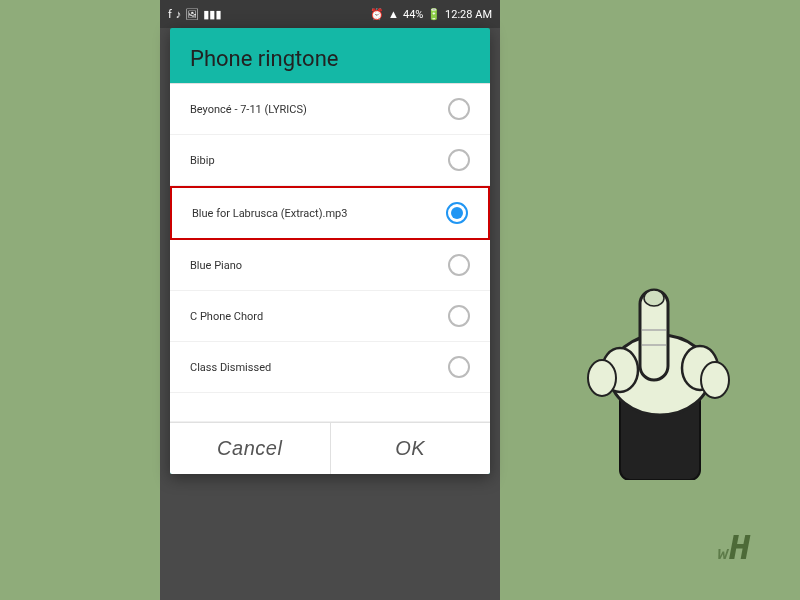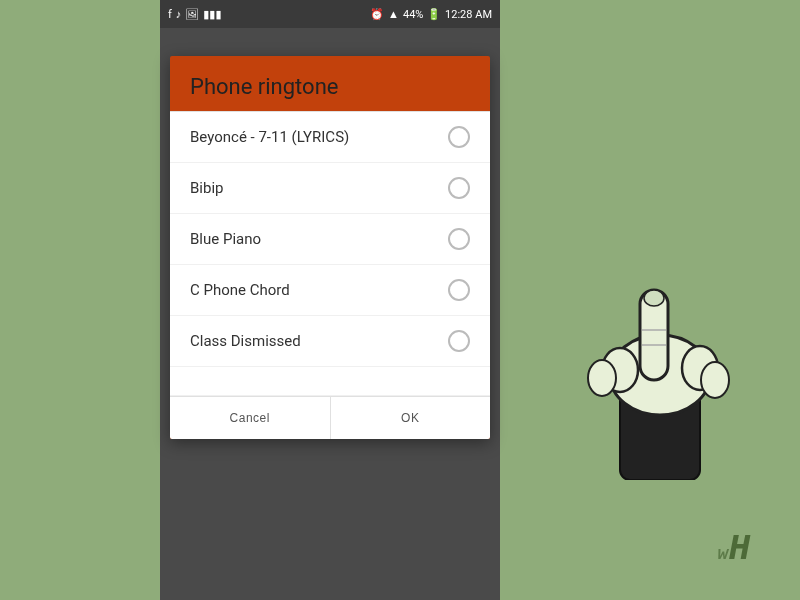--- a/index.html
+++ b/index.html
@@ -51,25 +51,24 @@
       gap: 4px;
       align-items: center;
     }
 
     
     .dialog {
       position: absolute;
       top: 28px;
       left: 170px;
       width: 320px;
-      background: #c2410c;
+      background: #14b8a6;
       border-radius: 2px;
       box-shadow: 0 4px 16px rgba(0,0,0,0.4);
       overflow: hidden;
-      margin-top: 28px;
     }
 
     .dialog-title {
       padding: 18px 20px 12px 20px;
       font-size: 22px;
       font-weight: 400;
       color: #222;
       border-bottom: 1px solid #e0e0e0;
     }
 
@@ -87,21 +86,21 @@
       cursor: pointer;
       background: white;
     }
 
     .ringtone-item.selected {
       border: 2px solid #cc0000;
       background: white;
     }
 
     .ringtone-name {
-      font-size: 15px;
+      font-size: 11px;
       color: #333;
     }
 
     
     .radio-btn {
       width: 22px;
       height: 22px;
       border-radius: 50%;
       border: 2px solid #bbb;
       background: white;
@@ -127,27 +126,28 @@
     
     .dialog-buttons {
       display: flex;
       border-top: 1px solid #e0e0e0;
     }
 
     .dialog-btn {
       flex: 1;
       padding: 14px;
       text-align: center;
-      font-size: 12px;
+      font-size: 20px;
       color: #555;
       cursor: pointer;
       background: white;
       border: none;
       font-weight: 400;
       letter-spacing: 0.5px;
+      font-style: italic;
     }
 
     .dialog-btn:first-child {
       border-right: 1px solid #e0e0e0;
     }
 
     
     .ringtone-list::-webkit-scrollbar {
       width: 4px;
     }
@@ -206,20 +206,24 @@
   <div class="ringtone-list" id="ringtone-list">
 
   <div class="ringtone-item">
         <span class="ringtone-name">Beyoncé - 7-11 (LYRICS)</span>
         <div class="radio-btn"></div>
       </div>
       <div class="ringtone-item">
         <span class="ringtone-name">Bibip</span>
         <div class="radio-btn"></div>
       </div>
+      <div class="ringtone-item selected">
+        <span class="ringtone-name">Blue for Labrusca (Extract).mp3</span>
+        <div class="radio-btn active"></div>
+      </div>
       <div class="ringtone-item">
         <span class="ringtone-name">Blue Piano</span>
         <div class="radio-btn"></div>
       </div>
       <div class="ringtone-item">
         <span class="ringtone-name">C Phone Chord</span>
         <div class="radio-btn"></div>
       </div>
       <div class="ringtone-item">
         <span class="ringtone-name">Class Dismissed</span>

